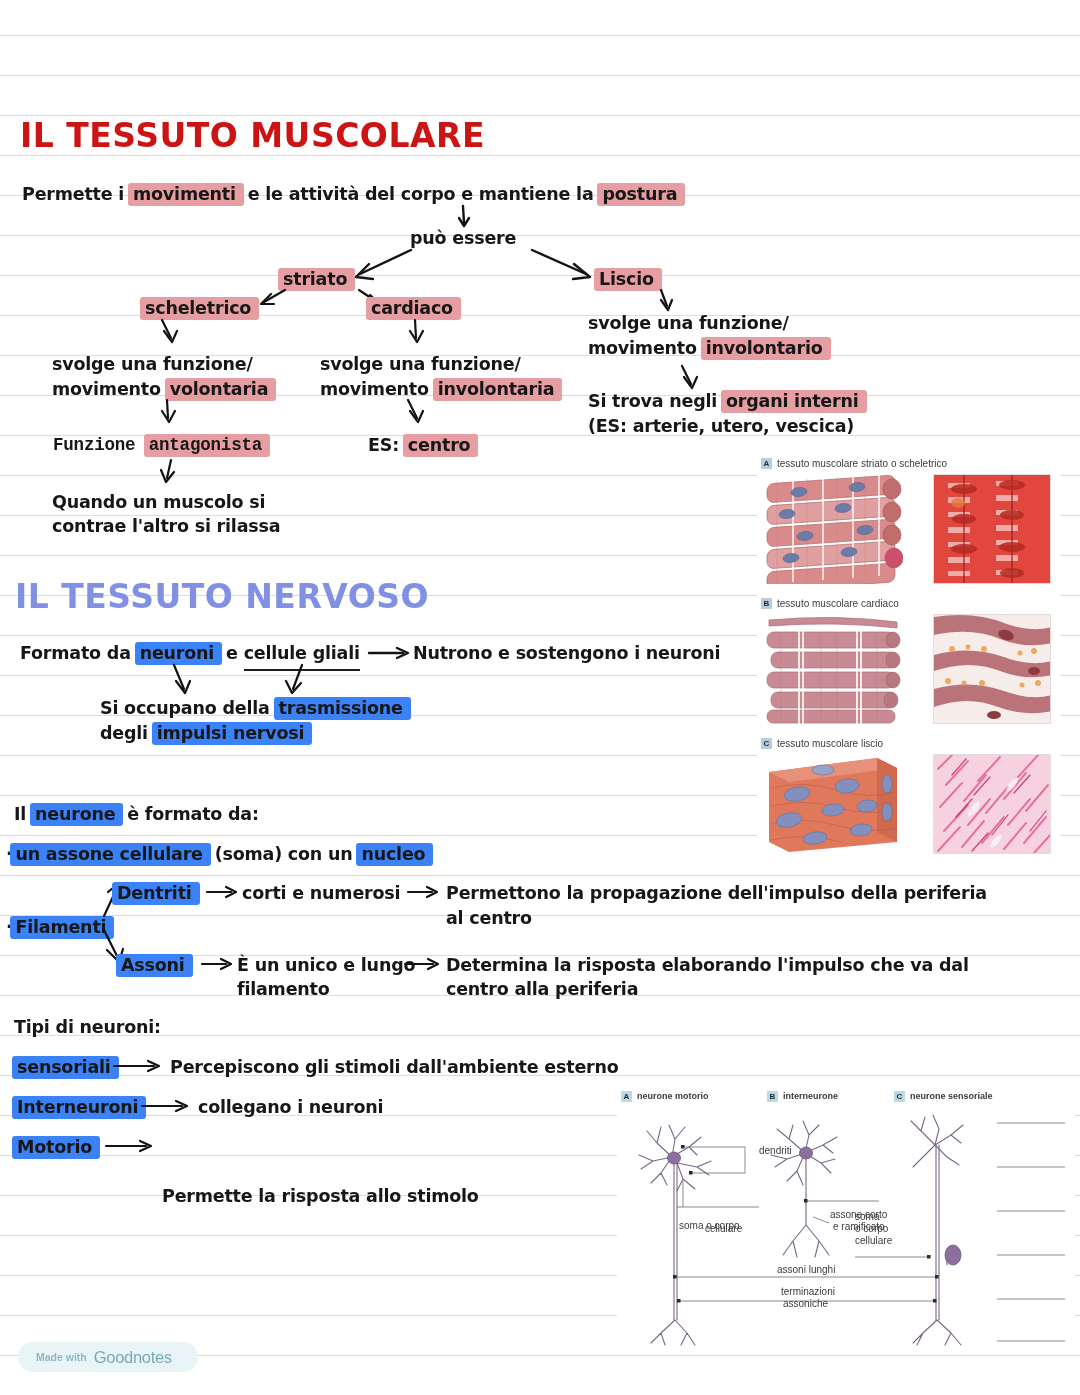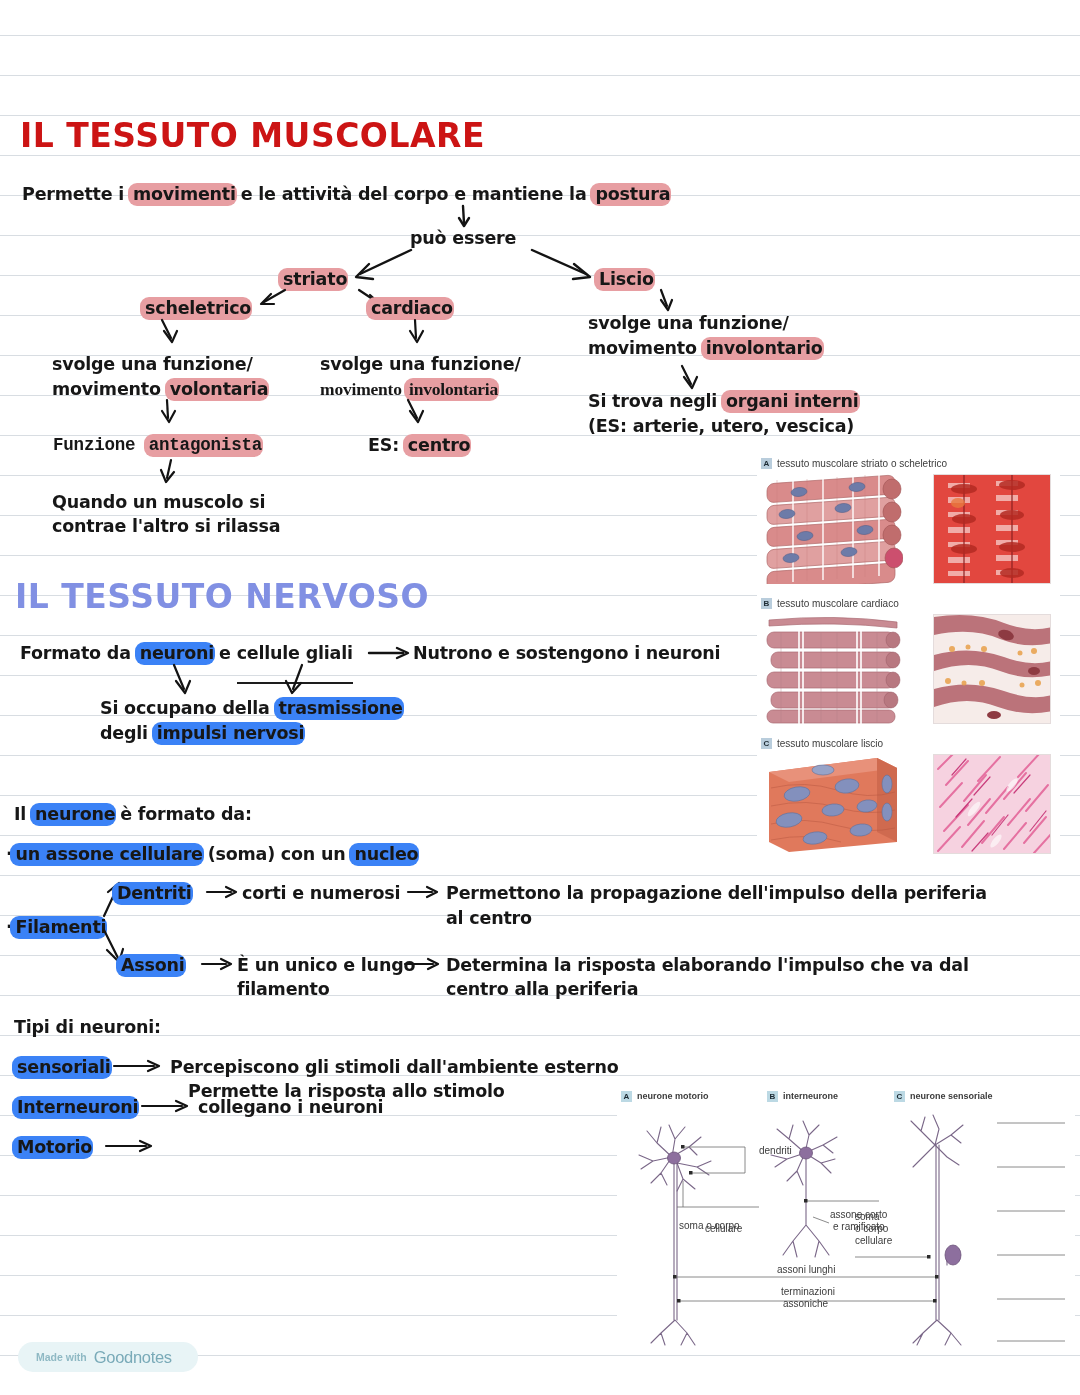--- a/index.html
+++ b/index.html
@@ -39,29 +39,29 @@
     font-size:33px;
     letter-spacing:0.5px;
     line-height:38px;
     white-space:pre;
   }
   .title.red  { color:#cc1414; }
   .title.blue { color:#8190e3; }
 
   
   .hl {
-    border-radius:9px;
-    padding:1px 1px 2px 5px;
+    border-radius:3px;
+    padding:1px 8px 2px 5px;
     margin:0 -2px;
     box-decoration-break:clone;
     -webkit-box-decoration-break:clone;
   }
   .hl.pink { background:#e79ea2; }
   .hl.blue { background:#3b82f6; }
-  .ul { border-bottom:2.5px solid #1d1d1d; padding-bottom:19px; }
+  .ul { border-bottom:2.5px solid #1d1d1d; padding-bottom:6px; }
 
   
   .arrow { position:absolute; overflow:visible; }
   .arrow path, .arrow line { stroke:#131313; fill:none; stroke-linecap:round; }
 
   
   .fig { position:absolute; background:#ffffff; }
   .figcap {
     position:absolute;
     font-family:"Liberation Sans", sans-serif;
@@ -186,21 +186,21 @@
     <path d="M5,13 L12,24 L18,13" stroke-width="2.2" stroke-linejoin="round"></path>
   </svg>
 
   <div class="hw" style="left:588px; top:311px;">svolge una funzione/</div>
   <div class="hw" style="left:588px; top:336px;"><span>movimento </span><span class="hl pink">involontario</span></div>
 
   <div class="hw" style="left:52px; top:352px;">svolge una funzione/</div>
   <div class="hw" style="left:52px; top:377px;"><span>movimento </span><span class="hl pink">volontaria</span></div>
 
   <div class="hw" style="left:320px; top:352px;">svolge una funzione/</div>
-  <div class="hw" style="left:320px; top:377px;font-family:Liberation Serif, serif;"><span>movimento </span><span class="hl pink">involontaria</span></div>
+  <div class="hw" style="left:320px; top:377px;"><span>movimento </span><span class="hl pink">involontaria</span></div>
 
   <svg class="arrow" style="left:678px; top:364px; width:28px; height:30px;">
     <path d="M4,2 L13,20" stroke-width="2.2"></path>
     <path d="M6,13 L14,24 L19,13" stroke-width="2.2" stroke-linejoin="round"></path>
   </svg>
 
   <svg class="arrow" style="left:157px; top:398px; width:28px; height:30px;">
     <path d="M10,2 L11,20" stroke-width="2.2"></path>
     <path d="M5,13 L12,24 L18,13" stroke-width="2.2" stroke-linejoin="round"></path>
   </svg>
@@ -312,21 +312,21 @@
     <path d="M2,8 L42,8" stroke-width="2.2"></path>
     <path d="M36,3 L47,8 L36,13" stroke-width="2.2" stroke-linejoin="round" fill="#131313"></path>
   </svg>
   <div class="hw" style="left:198px; top:1095px;">collegano i neuroni</div>
 
   <div class="hw" style="left:14px; top:1135px;"><span class="hl blue">Motorio</span></div>
   <svg class="arrow" style="left:104px; top:1138px; width:52px; height:16px;">
     <path d="M2,8 L42,8" stroke-width="2.2"></path>
     <path d="M36,3 L47,8 L36,13" stroke-width="2.2" stroke-linejoin="round" fill="#131313"></path>
   </svg>
-  <div class="hw" style="left:162px; top:1079px;margin-left:26px;">Permette la risposta allo stimolo</div>
+  <div class="hw" style="left:162px; top:1184px;">Permette la risposta allo stimolo</div>
 
   <div class="fig" style="left:757px; top:452px; width:303px; height:412px;">
 
     <div class="figbadge" style="left:4px; top:6px;">A</div>
     <div class="figcap" style="left:20px; top:6px;">tessuto muscolare striato o scheletrico</div>
 
     <div class="panel" style="left:8px; top:22px; width:138px; height:110px;">
       <svg width="138" height="110" viewBox="0 0 138 110">
         <g>
           <g transform="skewY(-4)">

